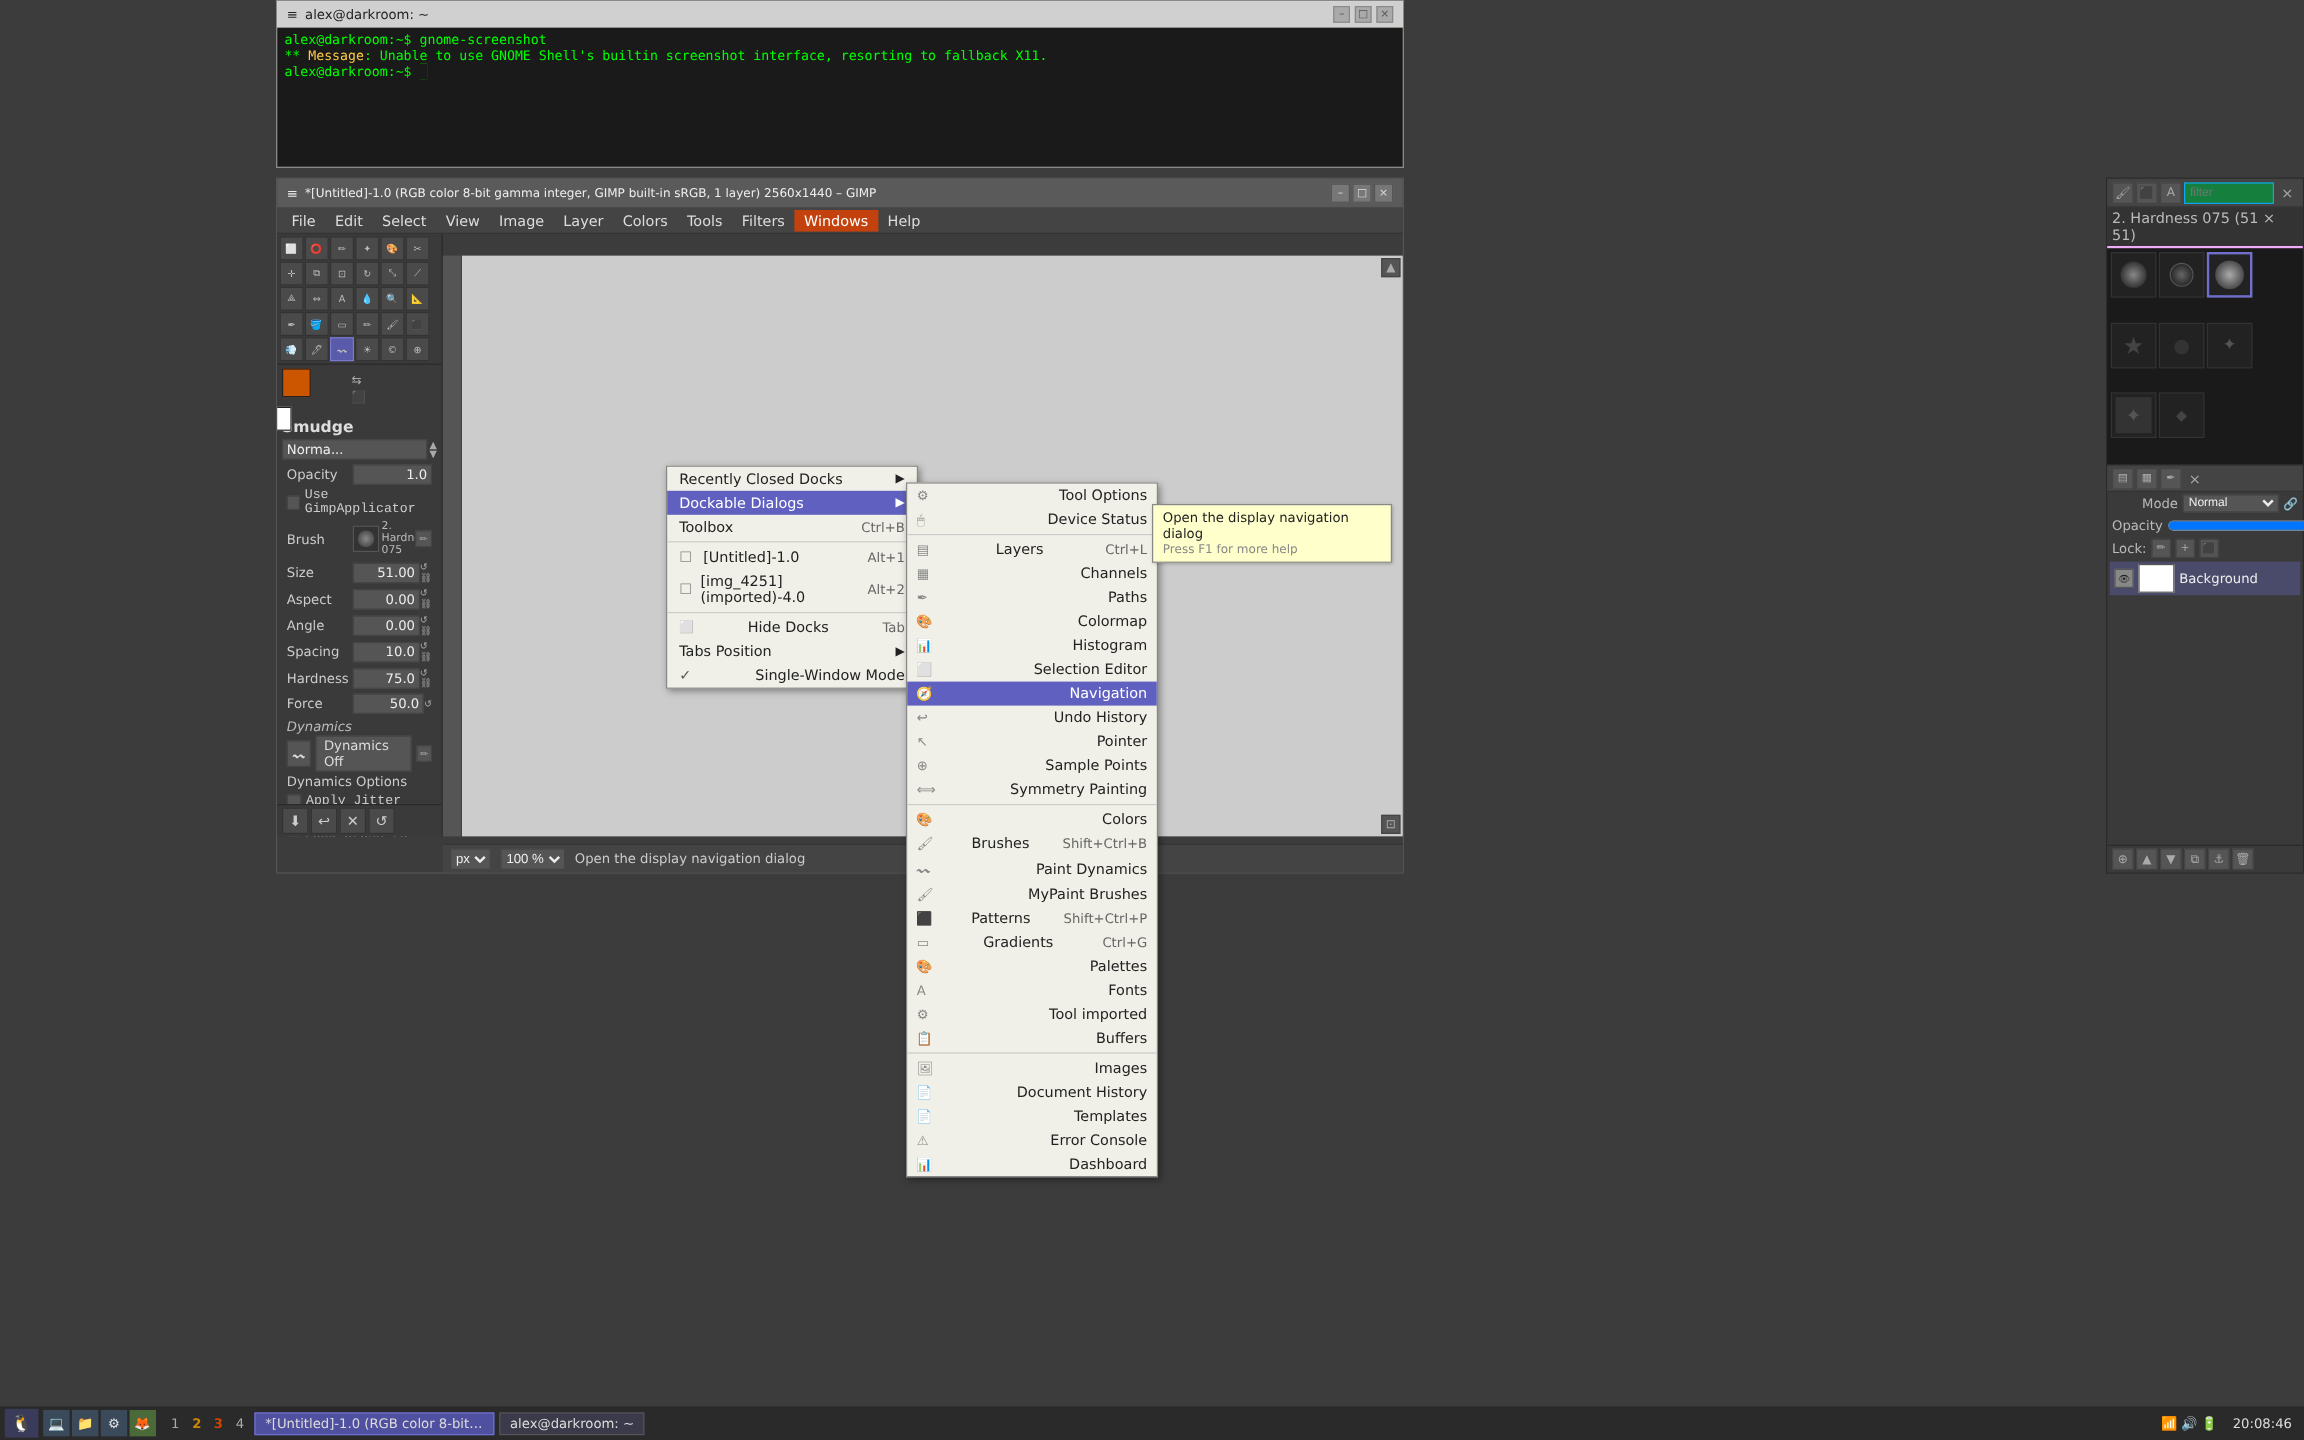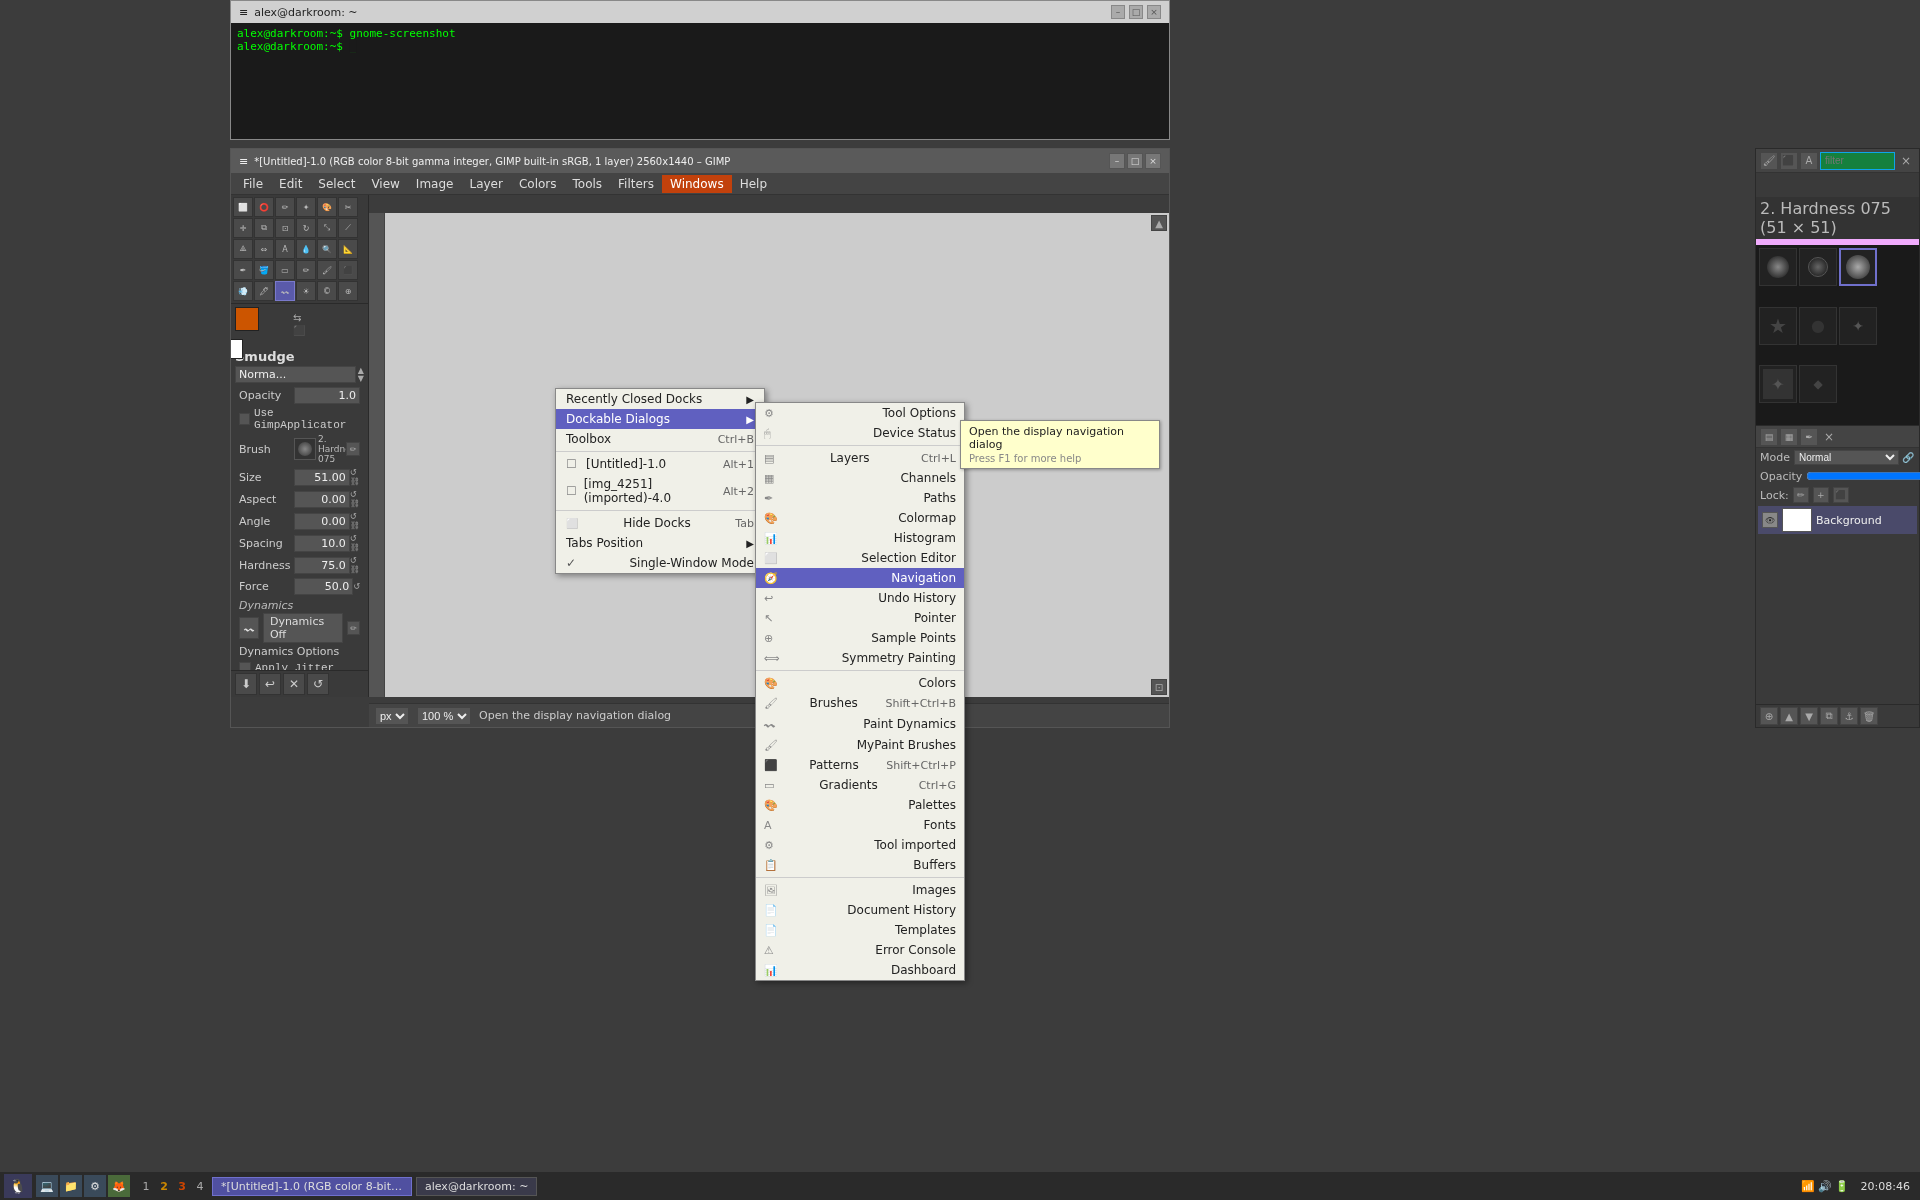--- a/index.html
+++ b/index.html
@@ -461,20 +461,23 @@
     <div class="terminal-titlebar-controls">
       <div class="terminal-titlebar-btn">–</div>
       <div class="terminal-titlebar-btn">□</div>
       <div class="terminal-titlebar-btn">×</div>
     </div>
   </div>
   <div class="terminal-body">
     <div>
       <span class="prompt">alex@darkroom:~$ </span>
       <span>gnome-screenshot</span>
+    </div>
+    <div>
+      <span class="error">** <span style="color:#ffcc44">Message</span>: Unable to use GNOME Shell's builtin screenshot interface, resorting to fallback X11.</span>
     </div>
     <div>
       <span class="prompt">alex@darkroom:~$ </span>
       <span style="background:#00ff00;color:#1a1a1a">█</span>
     </div>
   </div>
 </div>
 
 <div class="gimp-window">
 
@@ -692,21 +695,21 @@
   <div style="display:flex;align-items:center;height:24px;padding:0 4px;background:#444;border-bottom:1px solid #333;gap:2px;">
     <div style="width:18px;height:18px;background:#555;border:1px solid #444;display:flex;align-items:center;justify-content:center;font-size:10px;color:#aaa;cursor:pointer;">🖌</div>
     <div style="width:18px;height:18px;background:#555;border:1px solid #444;display:flex;align-items:center;justify-content:center;font-size:10px;color:#aaa;cursor:pointer;">⬛</div>
     <div style="width:18px;height:18px;background:#555;border:1px solid #444;display:flex;align-items:center;justify-content:center;font-size:10px;color:#aaa;cursor:pointer;">A</div>
     <div style="flex:1;background:#15803d;border:1px solid #0ea5e9;height:18px;padding:0 4px;display:flex;align-items:center;">
       <input type="text" style="background: transparent; border: none; color: rgb(238, 238, 238); font-size: 10px; width: 100%; outline: none;" placeholder="filter">
     </div>
     <div style="width:18px;height:18px;display:flex;align-items:center;justify-content:center;font-size:12px;color:#aaa;cursor:pointer;">×</div>
   </div>
 
-  <div style="padding:2px 4px;background:#333;font-size:16px;color:#bbb;border-bottom:6px solid #f0abfc;margin-top:24px;">2. Hardness 075 (51 × 51)</div>
+  <div style="padding:2px 4px;background:#333;font-size:12px;color:#bbb;border-bottom:2px solid #f0abfc;">2. Hardness 075 (51 × 51)</div>
 
   <div style="background:#1a1a1a;height:180px;display:flex;flex-wrap:wrap;padding:2px;overflow:hidden;">
 
     <div style="width:38px;height:38px;background:#222;border:1px solid #333;margin:1px;display:flex;align-items:center;justify-content:center;">
       <div style="width:22px;height:22px;border-radius:50%;background:radial-gradient(circle,#888,#111);"></div>
     </div>
     <div style="width:38px;height:38px;background:#222;border:1px solid #333;margin:1px;display:flex;align-items:center;justify-content:center;">
       <div style="width:20px;height:20px;border-radius:50%;background:radial-gradient(circle,#666,#111);border:1px solid #555;"></div>
     </div>
     <div style="width:38px;height:38px;background:#222;border:2px solid #7070cc;margin:1px;display:flex;align-items:center;justify-content:center;">
@@ -723,21 +726,21 @@
 
   <div style="height:1px;background:#2a2a2a;"></div>
 
   <div style="display:flex;align-items:center;height:22px;padding:0 4px;background:#444;border-bottom:1px solid #333;gap:2px;">
     <div style="width:18px;height:18px;background:#555;border:1px solid #444;display:flex;align-items:center;justify-content:center;font-size:9px;color:#aaa;cursor:pointer;">▤</div>
     <div style="width:18px;height:18px;background:#555;border:1px solid #444;display:flex;align-items:center;justify-content:center;font-size:9px;color:#aaa;cursor:pointer;">▦</div>
     <div style="width:18px;height:18px;background:#555;border:1px solid #444;display:flex;align-items:center;justify-content:center;font-size:9px;color:#aaa;cursor:pointer;">✒</div>
     <div style="width:18px;height:18px;display:flex;align-items:center;justify-content:center;font-size:12px;color:#aaa;cursor:pointer;">×</div>
   </div>
 
-  <div style="display:flex;align-items:center;padding:2px 4px;gap:4px;">
+  <div style="display:flex;align-items:center;padding:2px 4px;gap:4px;margin-left:25px;">
     <span style="font-size:11px;color:#bbb;">Mode</span>
     <select style="flex:1;background:#555;border:1px solid #444;color:#eee;font-size:10px;">
       <option>Normal</option>
     </select>
     <span style="font-size:10px;color:#aaa;cursor:pointer;">🔗</span>
   </div>
   <div style="display:flex;align-items:center;padding:2px 4px;gap:4px;">
     <span style="font-size:11px;color:#bbb;">Opacity</span>
     <input type="range" style="flex: 1 1 0%; height: 14px;" value="100">
 

